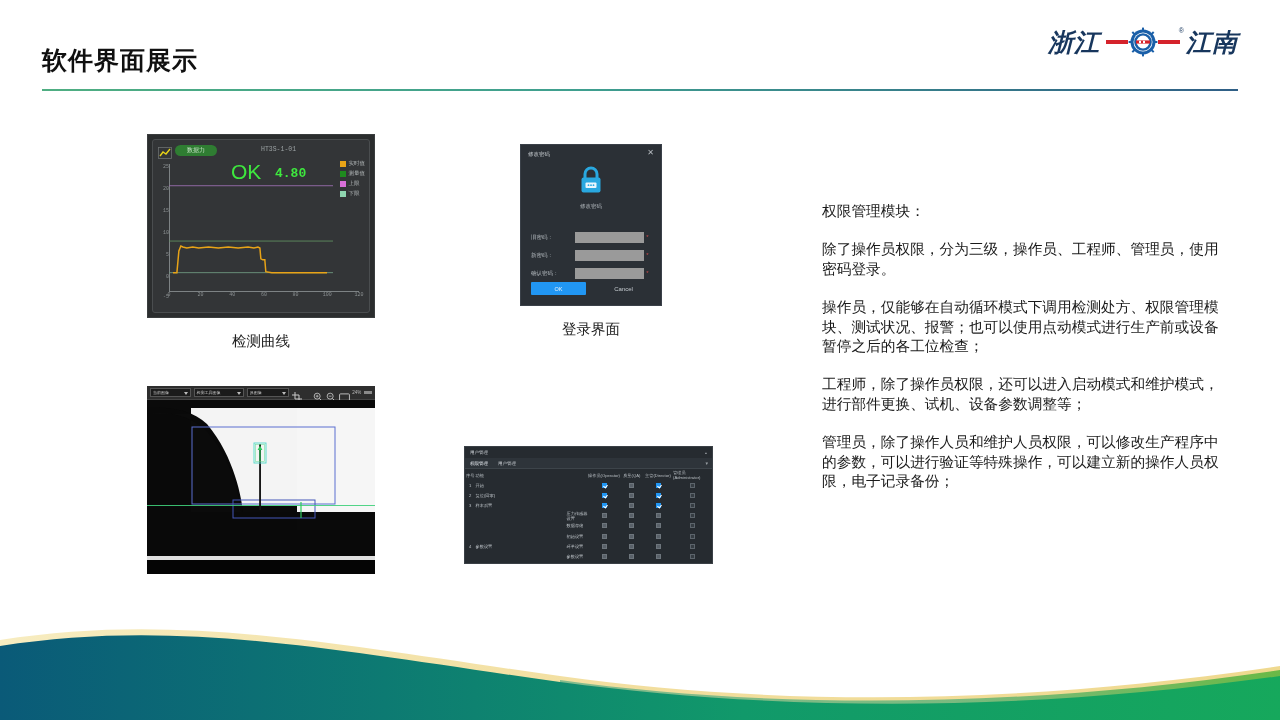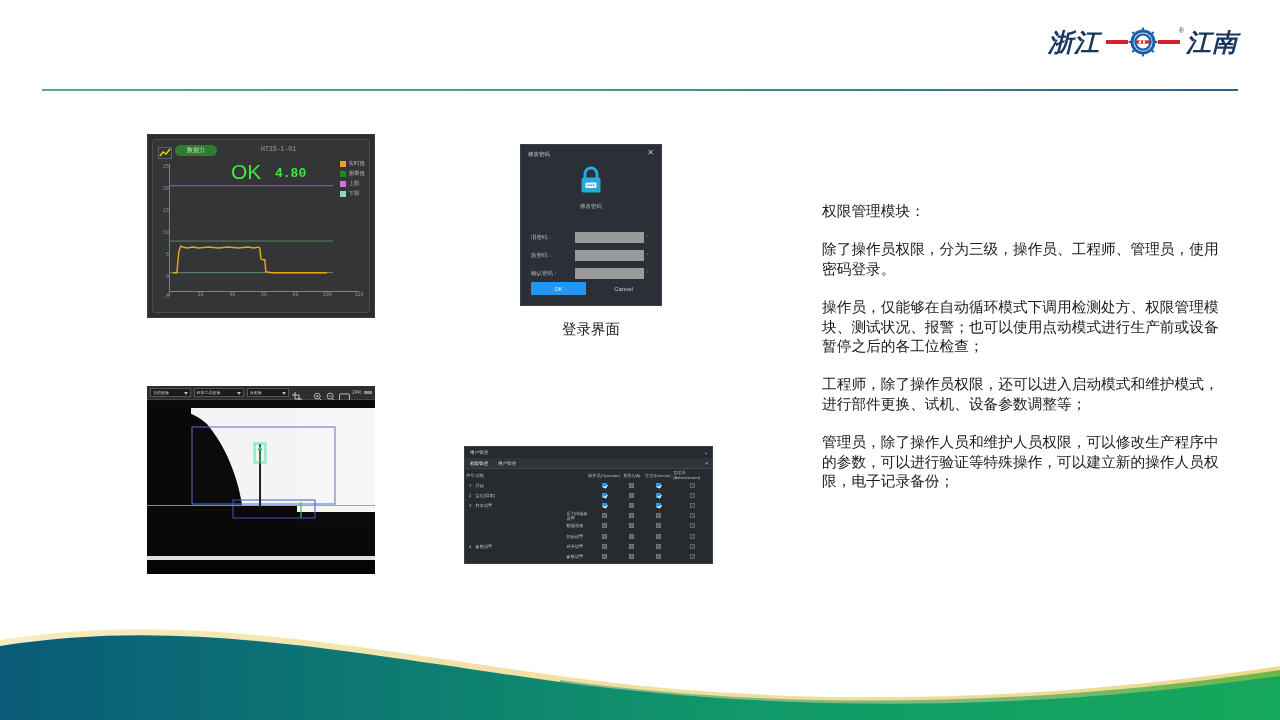--- a/index.html
+++ b/index.html
@@ -153,20 +153,21 @@
   .copy p:last-child { margin-bottom: 15px; }
 
   
   .wave { position: absolute; left: 0; bottom: 0; width: 1280px; height: 110px; }
 </style>
 </head>
 <body>
 
 <div class="slide">
 
+  <div class="slide-title">软件界面展示</div>
   <div class="title-rule"></div>
 
   <div class="logo">
     <span class="logo-cn">浙江</span>
     <span class="logo-mark">
       <span class="dash-l"></span>
       <span class="dash-r"></span>
       <svg width="30" height="30" viewBox="0 0 30 30" aria-hidden="true">
         <g fill="#1a5fa8">
           <circle cx="15" cy="15" r="12.5"></circle>
@@ -256,20 +257,21 @@
           <span style="left:0%">0</span>
           <span style="left:16.6%">20</span>
           <span style="left:33.3%">40</span>
           <span style="left:50%">60</span>
           <span style="left:66.6%">80</span>
           <span style="left:83.3%">100</span>
           <span style="left:100%">120</span>
         </div>
       </div>
     </div>
+    <div class="caption">检测曲线</div>
   </div>
 
   <div class="figure" style="left:520px; top:144px; width:142px;">
     <div class="shot" id="shot-login">
       <span class="dlg-title">修改密码</span>
       <span class="dlg-close">✕</span>
 
       <span class="dlg-lock">
         <svg width="28" height="30" viewBox="0 0 28 30">
           <path d="M8 13 V9 a6 6 0 0 1 12 0 v4" fill="none" stroke="#29a8e0" stroke-width="3"></path>

